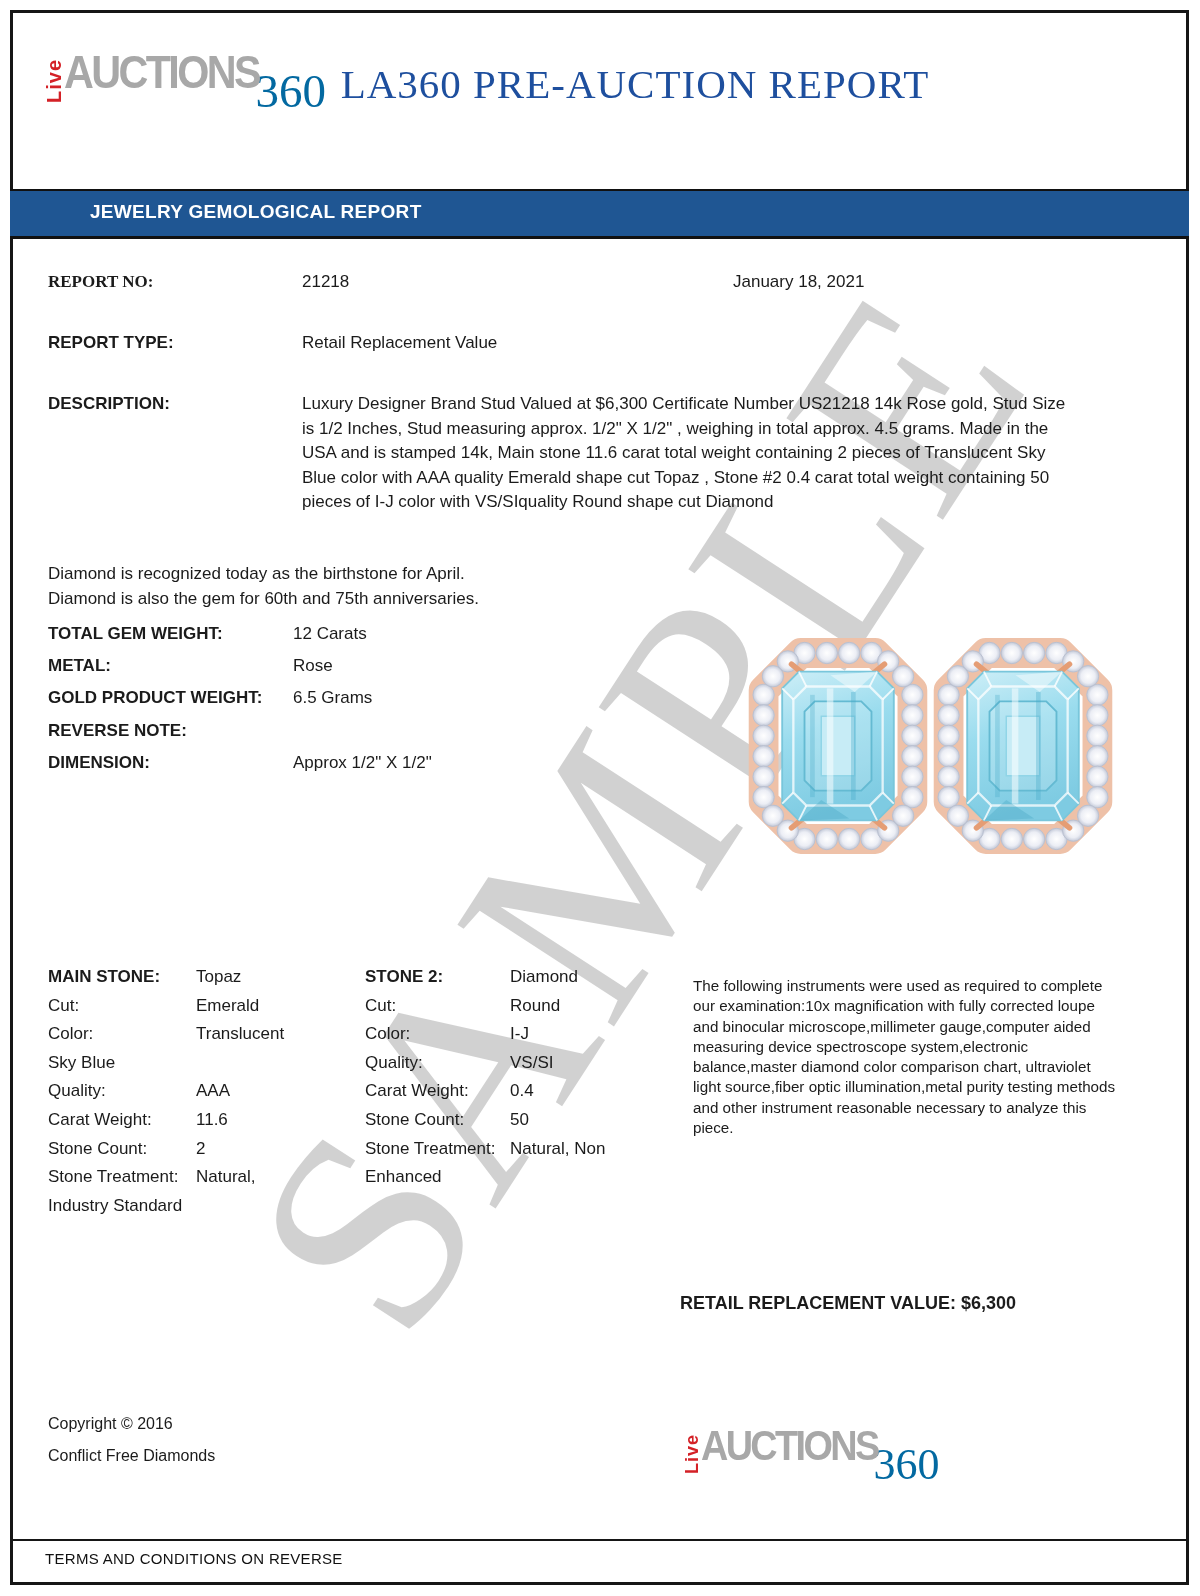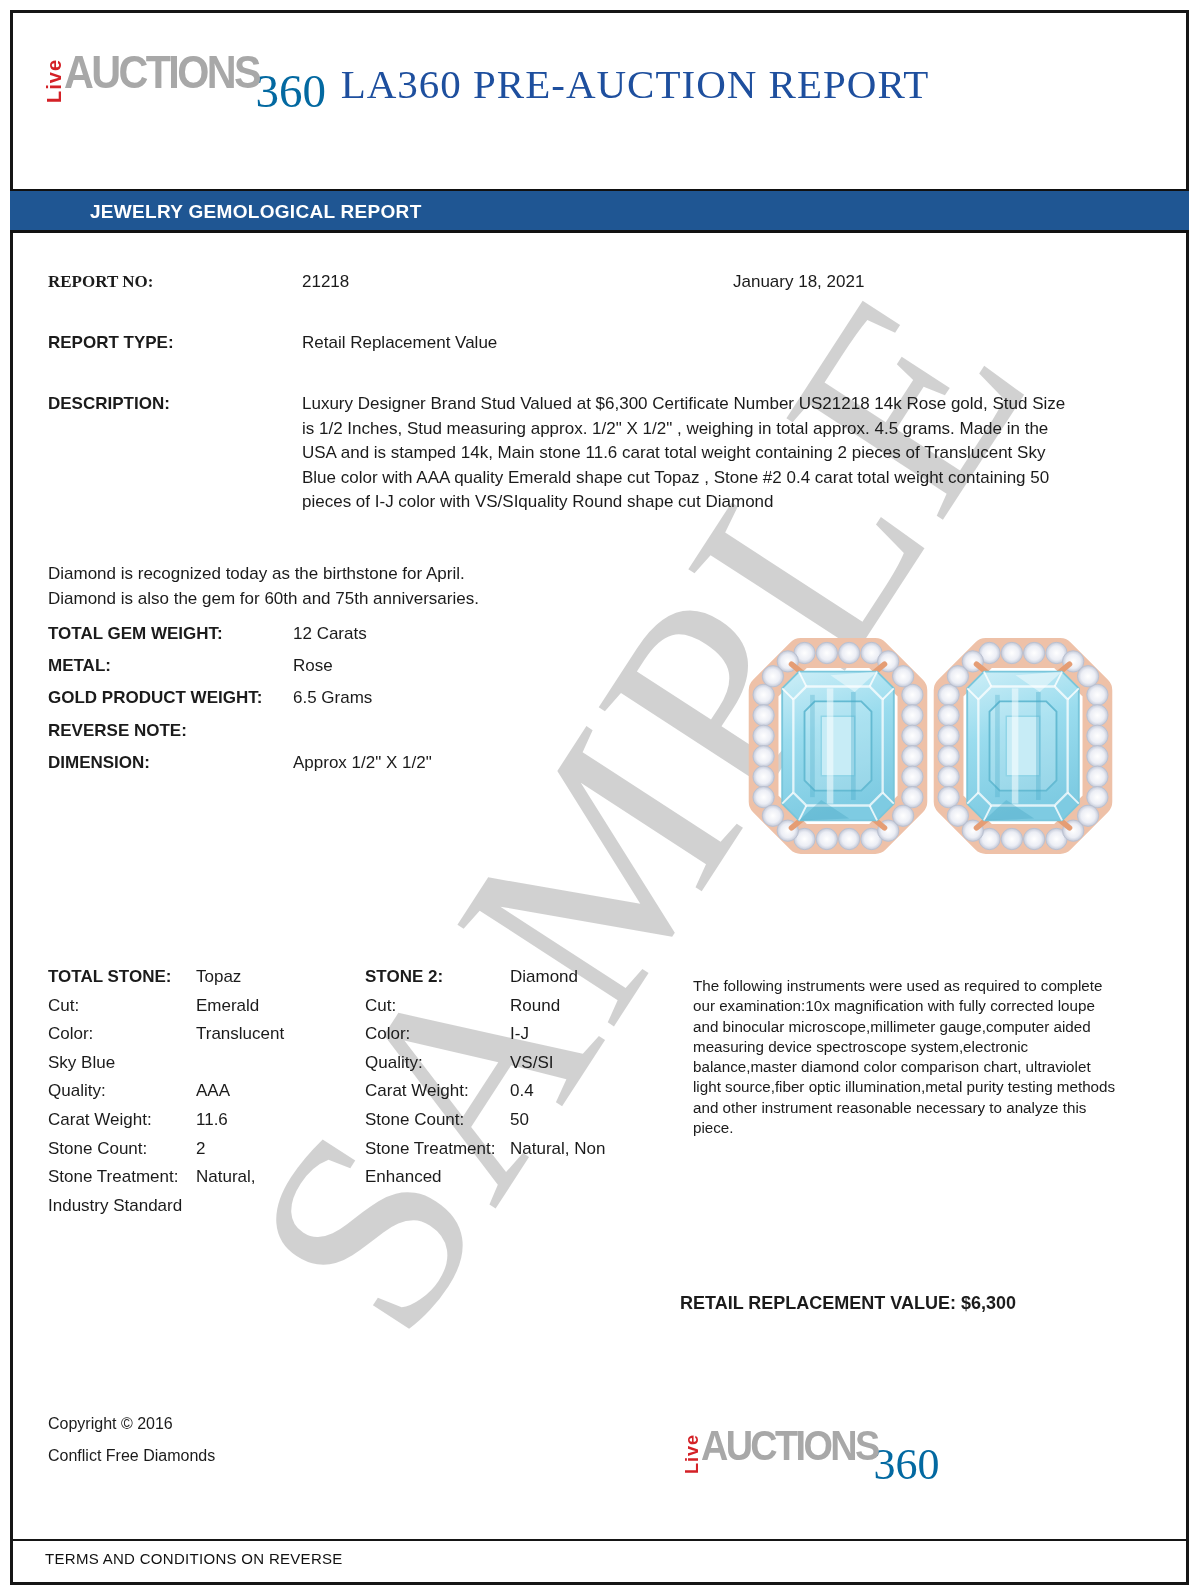--- a/index.html
+++ b/index.html
@@ -17,21 +17,21 @@
                  transform:scaleX(0.88);transform-origin:left top;line-height:1;}
   .logo-num{font-family:"Liberation Serif",serif;font-size:47px;color:#0369a1;
             line-height:1;margin-left:-30px;margin-top:20px;text-align:center;}
   .logo-footer{left:683px;top:1424px;}
   .logo-footer .logo-live{font-size:18px;height:52px;}
   .logo-footer .logo-auctions{font-size:43px;}
   .logo-footer .logo-num{font-size:44px;margin-left:-28px;margin-top:19px;}
   .page-title{position:absolute;left:70px;right:0;top:60px;text-align:center;
               font-family:"Liberation Serif",serif;font-size:41px;color:#1e4f9e;
               letter-spacing:1px;z-index:2;}
-  .banner{position:absolute;left:10px;right:11px;top:189px;height:44px;
+  .banner{position:absolute;left:10px;right:11px;top:189px;height:50px;
           background:#1f5693;border-top:2px solid #111;border-bottom:3px solid #111;
           color:#ffffff;font-weight:700;font-size:19px;letter-spacing:0.3px;
           line-height:42px;padding-left:80px;box-sizing:border-box;z-index:2;}
   
   .lbl{font-weight:700;}
   .abs{position:absolute;z-index:2;}
   .fs17{font-size:17px;}
   .report-no-label{left:48px;top:272px;font-family:Liberation Serif, serif;}
   .report-no-value{left:302px;top:272px;}
   .report-date{left:733px;top:272px;}
@@ -165,21 +165,21 @@
         <rect x="-30" y="-55" width="5" height="110" fill="rgba(70,170,200,0.3)"></rect>
         <path d="M -42 80 L -18 58 L 12 78 Z" fill="rgba(60,160,190,0.3)"></path>
         <path d="M 42 -80 L 18 -58 L -8 -76 Z" fill="rgba(255,255,255,0.45)"></path>
       </g>
     </defs>
     <use href="#earr" transform="translate(93,113) scale(0.93)"></use>
     <use href="#earr" transform="translate(278,113) scale(0.93)"></use>
   </svg>
 
   <div class="abs fs17 stone-col main-stone-col">
-    <div><span class="slabel sheader">TOTAL STONE:</span><span>Topaz</span></div>
+    <div><span class="slabel sheader">MAIN STONE:</span><span>Topaz</span></div>
     <div><span class="slabel">Cut:</span><span>Emerald</span></div>
     <div><span class="slabel">Color:</span><span>Translucent Sky Blue</span></div>
     <div><span class="slabel">Quality:</span><span>AAA</span></div>
     <div><span class="slabel">Carat Weight:</span><span>11.6</span></div>
     <div><span class="slabel">Stone Count:</span><span>2</span></div>
     <div><span class="slabel">Stone Treatment:</span><span>Natural, Industry Standard</span></div>
   </div>
 
   <div class="abs fs17 stone-col stone2-col">
     <div><span class="slabel sheader">STONE 2:</span><span>Diamond</span></div>

